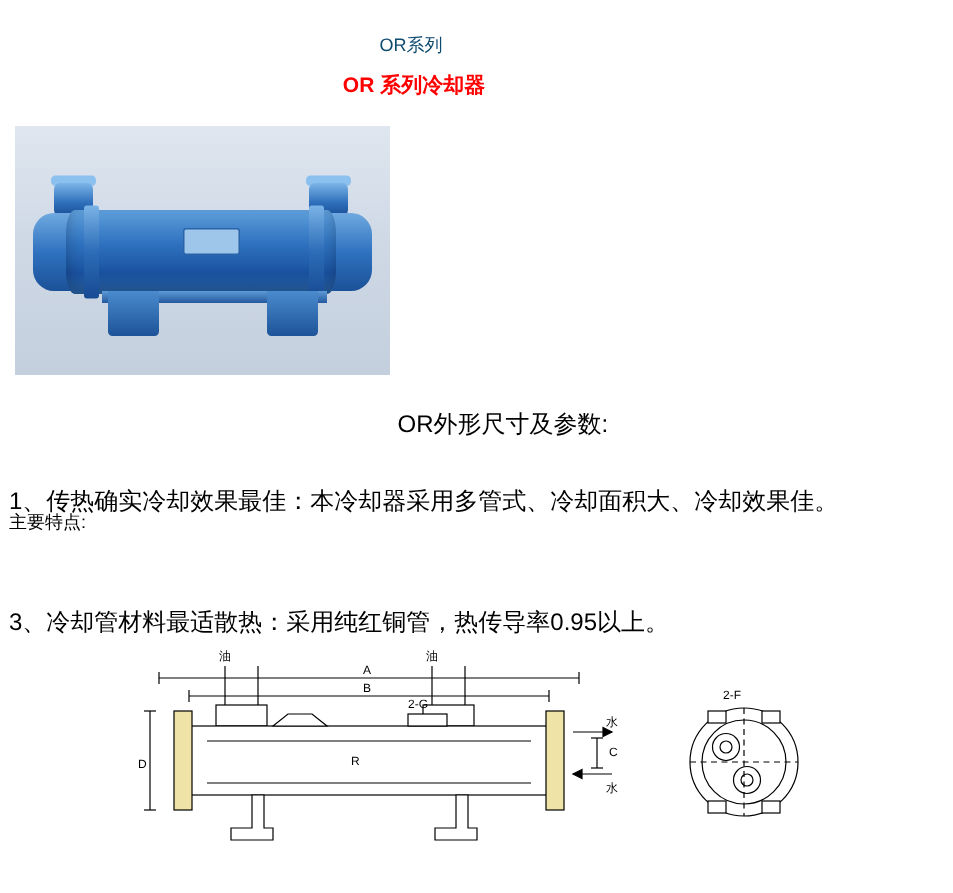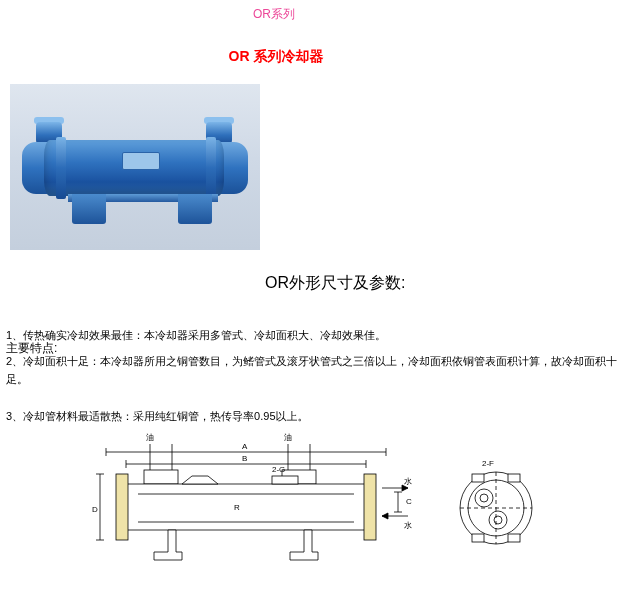--- a/index.html
+++ b/index.html
@@ -16,25 +16,25 @@
     overflow: hidden;
   }
   .page {
     position: relative;
     width: 635px;
     height: 595px;
   }
   .top-title {
     position: absolute;
     left: 0;
-    top: 6px;
+    top: 22px;
     width: 548px;
     text-align: center;
     font-size: 12px;
-    color: #ec4899;
+    color: #0c4a6e;
   }
   .main-title {
     position: absolute;
     left: 0;
     top: 48px;
     width: 552px;
     text-align: center;
     font-size: 14px;
     font-weight: bold;
     color: #ff0000;
@@ -146,21 +146,21 @@
     position: absolute;
     left: 6px;
     top: 300px;
     font-size: 12px;
     color: #000;
     margin-top: 40px;
   }
   .feature {
     position: absolute;
     left: 6px;
-    font-size: 11px;
+    font-size: 16px;
     line-height: 18px;
     color: #000;
     width: 625px;
   }
   .feature.f1 { top: 326px; }
   .feature.f2 { top: 352px; }
   .feature.f3 { top: 407px; }
   .drawing {
     position: absolute;
     left: 86px;
@@ -193,21 +193,20 @@
     <div class="rail"></div>
     <div class="foot ft1"></div>
     <div class="foot ft2"></div>
   </div>
 
   <div class="caption-params">OR外形尺寸及参数:</div>
 
   <div class="features-title">主要特点:</div>
 
   <div class="feature f1">1、传热确实冷却效果最佳：本冷却器采用多管式、冷却面积大、冷却效果佳。</div>
-  <div class="feature f2">2、冷却面积十足：本冷却器所用之铜管数目，为鳍管式及滚牙状管式之三倍以上，冷却面积依铜管表面积计算，故冷却面积十足。</div>
   <div class="feature f3">3、冷却管材料最适散热：采用纯红铜管，热传导率0.95以上。</div>
 
   <div class="drawing">
     <svg width="470" height="140" viewBox="0 0 470 140" xmlns="http://www.w3.org/2000/svg">
       <g stroke="#000000" fill="none" stroke-width="0.8">
 
         <line x1="20" y1="26" x2="300" y2="26"></line>
         <line x1="20" y1="22" x2="20" y2="30"></line>
         <line x1="300" y1="22" x2="300" y2="30"></line>
         <line x1="40" y1="38" x2="280" y2="38"></line>

